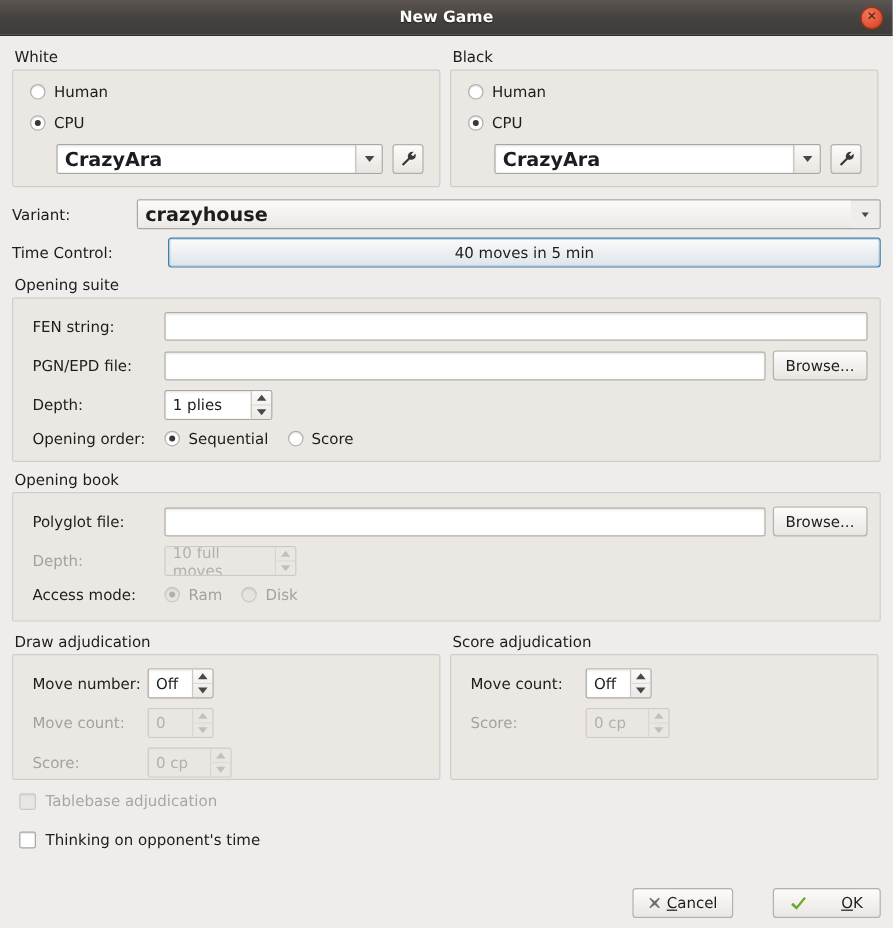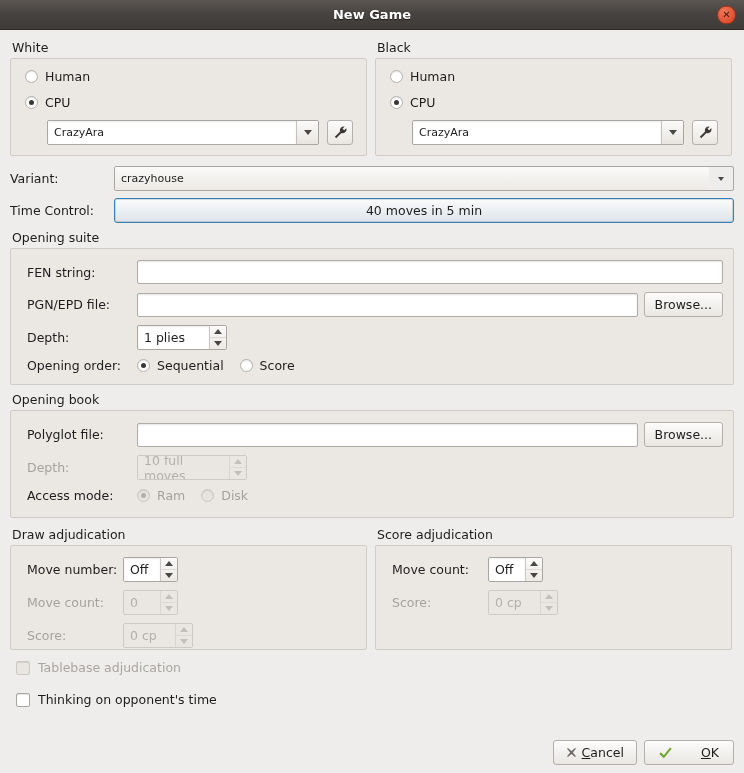--- a/index.html
+++ b/index.html
@@ -86,22 +86,23 @@
     padding:0 5px; line-height:22px; font-size:12.5px;
   }
 
   
   .combo{
     height:25px; display:flex; align-items:stretch;
     border:1px solid #a9a6a2; border-radius:2px; overflow:hidden;
   }
   .combo .cval{
     flex:1; background:#ffffff; padding:0 6px;
-    display:flex; align-items:center; font-size:11px;
+    display:flex; align-items:center; font-size:16px;
     box-shadow:inset 0 1px 2px rgba(0,0,0,.08);
+    font-weight:bold;
   }
   .combo.flat .cval{
     background:linear-gradient(to bottom,#fbfaf9 0%, #ece9e5 100%);
     box-shadow:none;
   }
   .combo .carrow{
     width:22px; background:linear-gradient(to bottom,#fbfaf9 0%,#e8e5e1 100%);
     border-left:1px solid #c4c1bd;
     display:flex; align-items:center; justify-content:center;
   }
@@ -110,21 +111,21 @@
     width:0;height:0;border-left:4px solid transparent;border-right:4px solid transparent;
     border-top:5px solid #4a4744;
   }
 
   
   .btn{
     height:25px; padding:0 10px;
     background:linear-gradient(to bottom,#fdfcfb 0%, #e9e6e2 100%);
     border:1px solid #b4b1ad; border-radius:3px;
     display:inline-flex; align-items:center; justify-content:center;
-    font-size:12.5px; cursor:pointer; white-space:nowrap;
+    font-size:12.5px; cursor:pointer; white-space:nowrap;margin-left:26px;
   }
   .btn.icon{ width:26px; padding:0; }
   .btn.focus{
     border-color:#3e7fae;
     box-shadow:0 0 0 1px rgba(62,127,174,.25) inset;
   }
   .btn.wide{ width:100%; }
 
   
   .spin{

